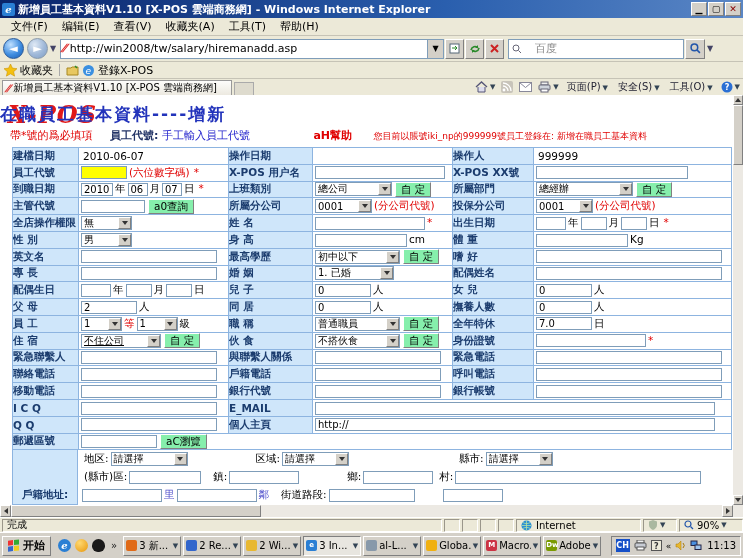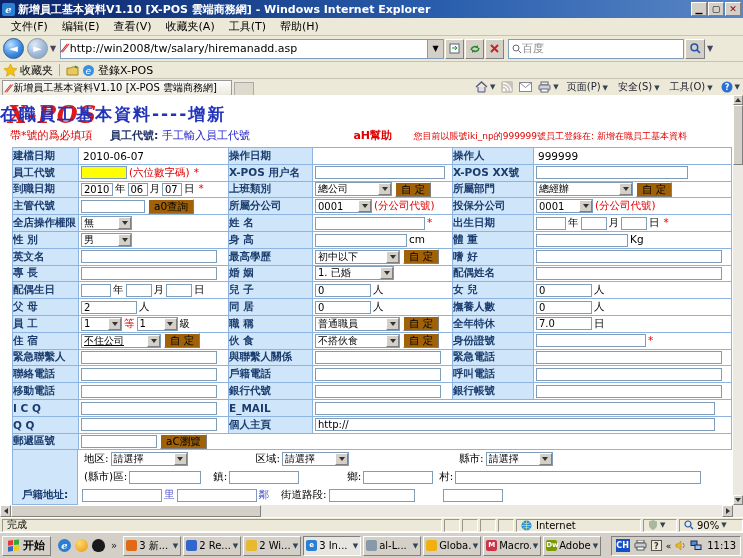--- a/index.html
+++ b/index.html
@@ -33,21 +33,21 @@
   .tinydrop { width:10px; color:#446; font-size:8px; text-align:center; }
   .addrfield { height:20px; flex:0 0 368px; margin-left:2px; background:#fff; border:1px solid #7f9db9;
     display:flex; align-items:center; padding:0 2px; }
   .addrfield .favicon { color:#d22; font-weight:bold; font-size:11px; margin-right:3px; transform:skewX(-12deg); }
   .addrfield .url { font-size:11px; color:#000; white-space:nowrap; overflow:hidden; flex:1; }
   .fieldarrow { width:16px; height:20px; background:#d4d0c8; border:1px solid #7f9db9; border-left:none;
     text-align:center; line-height:18px; font-size:8px; }
   .smallbtn { width:19px; height:20px; margin-left:1px; display:flex; align-items:center; justify-content:center; }
   .searchfield { height:20px; flex:0 0 176px; margin-left:4px; background:#fff; border:1px solid #7f9db9;
     display:flex; align-items:center; padding:0 3px; }
-  .searchfield .ph { color:#888; font-size:11px; margin-left:0; }
+  .searchfield .ph { color:#888; font-size:11px; margin-left:13px; }
   .searchbtn { width:20px; height:20px; display:flex; align-items:center; justify-content:center; margin-left:1px; }
 
   
   .favbar { position:absolute; left:0; top:62px; width:743px; height:17px; background:#ece9d8;
     border-bottom:1px solid #c6c3b6; display:flex; align-items:center; padding-left:4px; }
   .favbar .sep { width:1px; height:12px; background:#aaa; margin:0 6px; }
   .minicon { width:13px; height:13px; margin-right:3px; }
 
   
   .tabrow { position:absolute; left:0; top:79px; width:743px; height:16px; background:#ece9d8;
@@ -79,21 +79,21 @@
   .ft { font-size:10.5px; margin:0 2px; }
   .fr { font-size:10.5px; color:#e00000; margin:16px 2px; }
   .fb { font-size:10.5px; color:#5050cc; margin:0 2px; }
   input.fi { border:1px solid #7f9db9; height:13px; font-size:10px; padding:0 2px; vertical-align:middle; background:#fff; }
   .fsel { display:inline-flex; align-items:center; height:14px; border:1px solid #7f9db9; background:#fff;
     vertical-align:middle; font-size:10px; }
   .fsel .txt { padding:0 2px; flex:1; overflow:hidden; white-space:nowrap; }
   .fsel .arr { width:13px; height:12px; background:#d4d0c8; border:1px solid; border-color:#fff #808080 #808080 #fff;
     display:flex; align-items:center; justify-content:center; }
   .tri { width:0; height:0; border-left:3px solid transparent; border-right:3px solid transparent; border-top:4px solid #333; }
-  button.fbtn { border:1px solid; border-color:#fff #808080 #808080 #fff; background:#a16207; font-size:10.5px;
+  button.fbtn { border:1px solid; border-color:#fff #808080 #808080 #fff; background:#86efac; font-size:10.5px;
     height:15px; padding:0 5px; margin-left:3px; vertical-align:middle; }
   .gap { display:inline-block; height:1px; }
 
   
   .addrsec { position:absolute; left:12px; top:355px; width:721px; height:55px; display:flex; }
   .addrlbl { width:66px; background:#cfe6fa; border:1px solid #8db4e0; border-top:none; color:#1b3c6e;
     font-weight:bold; font-size:10.5px; display:flex; align-items:flex-end; justify-content:center; padding-bottom:2px; }
   .addrrows { flex:1; padding-left:4px; }
   .addr-row { height:18px; display:flex; align-items:center; white-space:nowrap; }
 
@@ -262,21 +262,21 @@
   </div>
 </div>
 
 <div class="content">
   <div class="logo">X-POS</div>
   <div class="pagetitle">在職員工基本資料----增新</div>
   <div class="subline">
     <span class="red">帶*號的爲必填項</span>
     <span class="navy" style="margin-left:14px;">員工代號:</span>
     <span class="blue">手工輸入員工代號</span>
-    <span class="red" style="margin-left:100px;font-weight:bold;">aH幫助</span>
+    <span class="red" style="margin-left:60px;font-weight:bold;">aH幫助</span>
     <span class="red" style="margin-left:18px;font-size:9px;">您目前以賬號iki_np的999999號員工登錄在: 新增在職員工基本資料</span>
   </div>
 
   <table class="form">
     <colgroup>
         <col style="width:66px">
         <col style="width:150px">
         <col style="width:84px">
         <col style="width:140px">
         <col style="width:81px">

